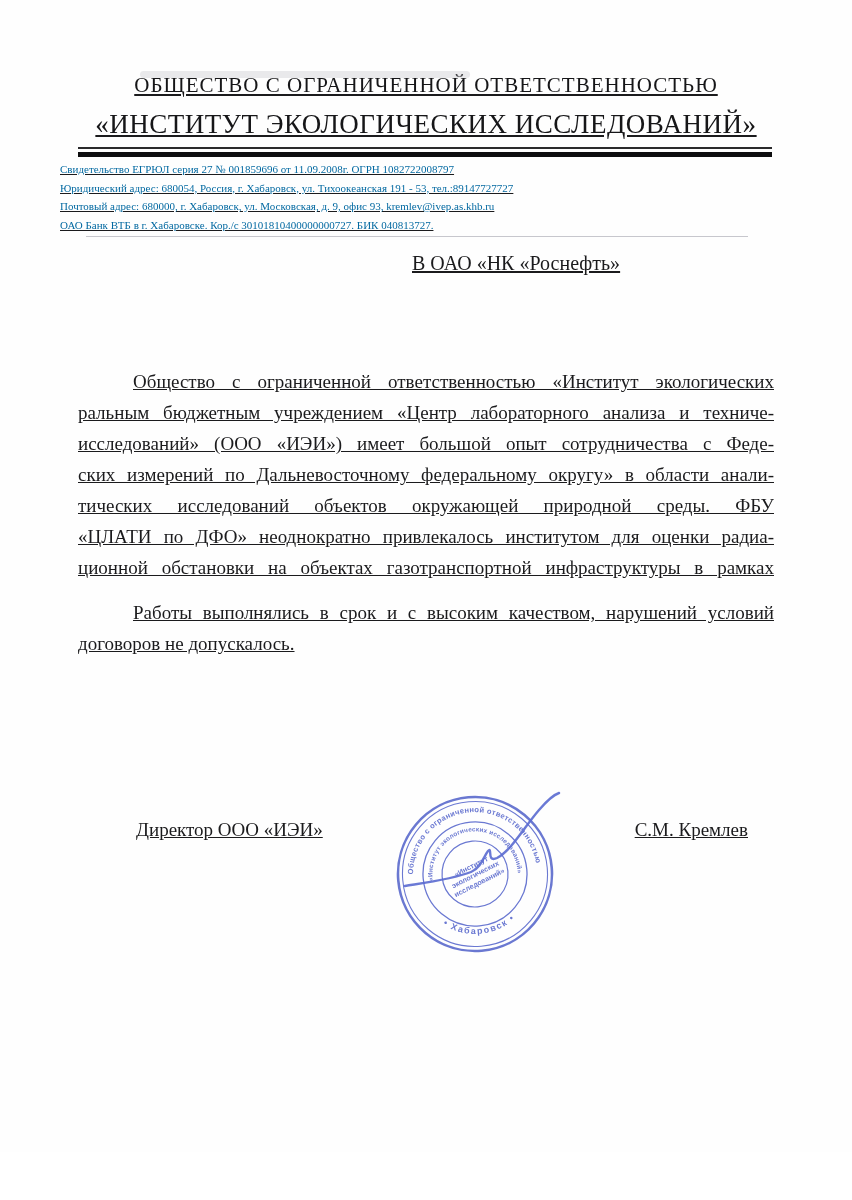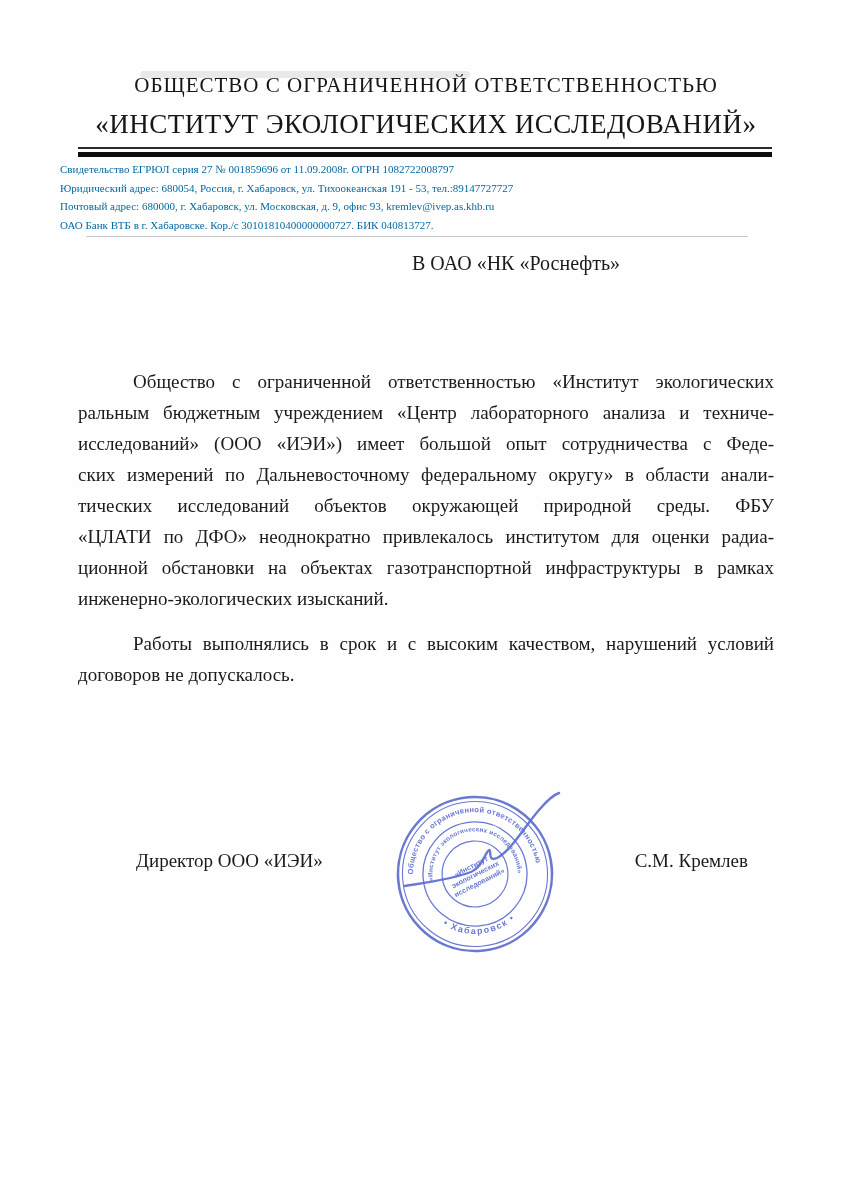--- a/index.html
+++ b/index.html
@@ -1,19 +1,19 @@
 <!DOCTYPE html>
 <html lang="ru"><head>
 <meta charset="utf-8">
 <style>
   html,body { margin:0; padding:0; background:#ffffff; }
   .page {
     position:relative; width:852px; height:1152px; margin:0 auto;
     background:#fefefe; overflow:hidden;
-    font-family:"Liberation Serif","DejaVu Serif",serif; color:#1b1b1d;
+    font-family:"Liberation Serif","DejaVu Serif",serif; color:#1b1b1d;text-decoration:underline;
   }
   
   .org-type {
     margin:73px 66px 0; text-align:center;
     font-size:21px; line-height:24px; letter-spacing:1px; color:#161618;
   }
   .org-name {
     margin:10px 46px 0; text-align:center;
     font-size:27px; line-height:34px; letter-spacing:0.5px; color:#161618;
   }
@@ -79,21 +79,20 @@
 
   <main class="body">
     <div class="para p1">
       <div class="ln j ind">Общество с ограниченной ответственностью «Институт экологических</div>
       <div class="ln j">ральным бюджетным учреждением «Центр лабораторного анализа и техниче-</div>
       <div class="ln j">исследований» (ООО «ИЭИ») имеет большой опыт сотрудничества с Феде-</div>
       <div class="ln j">ских измерений по Дальневосточному федеральному округу» в области анали-</div>
       <div class="ln j">тических исследований объектов окружающей природной среды. ФБУ</div>
       <div class="ln j">«ЦЛАТИ по ДФО» неоднократно привлекалось институтом для оценки радиа-</div>
       <div class="ln j">ционной обстановки на объектах газотранспортной инфраструктуры в рамках</div>
-      <div class="ln l">инженерно-экологических изысканий.</div>
     </div>
     <div class="para p2">
       <div class="ln j ind">Работы выполнялись в срок и с высоким качеством, нарушений условий</div>
       <div class="ln l">договоров не допускалось.</div>
     </div>
   </main>
 
   <div class="sig-row">
     <span class="sig-position">Директор ООО «ИЭИ»</span>
     <span class="sig-name">С.М. Кремлев</span>

